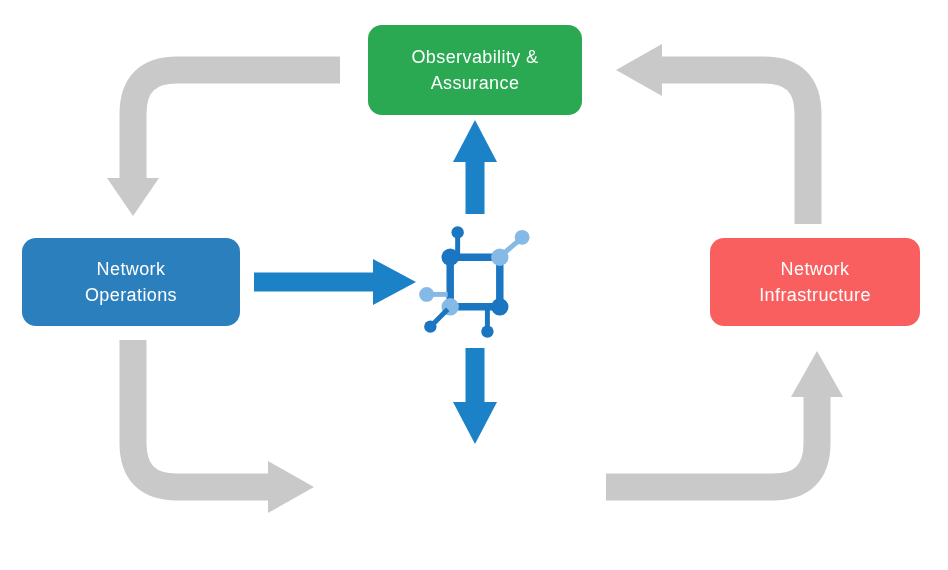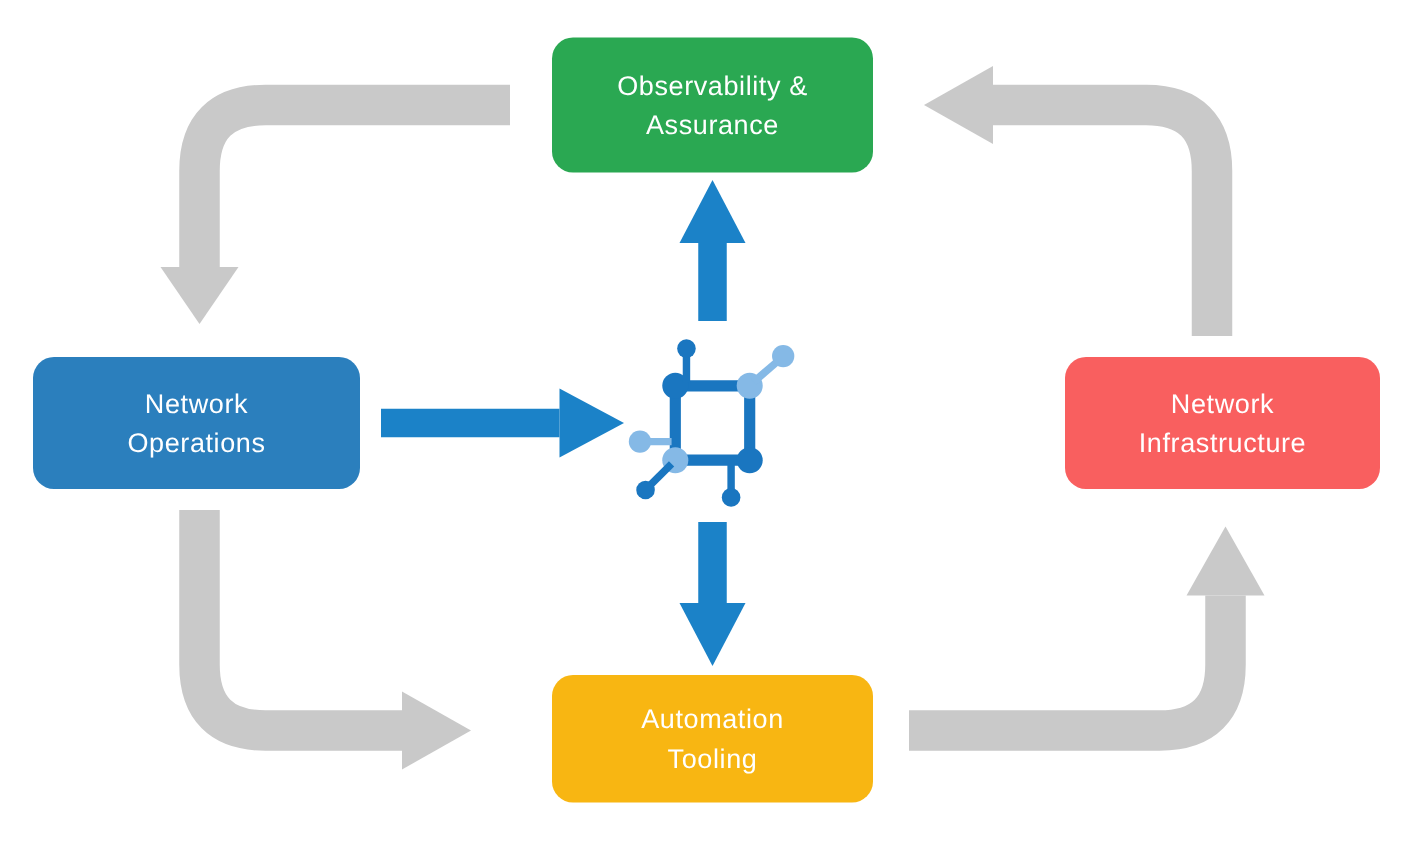--- a/index.html
+++ b/index.html
@@ -109,18 +109,14 @@
   <div class="node node-netops" style="background: rgb(43, 127, 189);">
     <span class="node-label">Network
 Operations</span>
   </div>
 
   <div class="node node-netinfra" style="background: rgb(249, 95, 95);">
     <span class="node-label">Network
 Infrastructure</span>
   </div>
 
-  <div class="node node-autotool" style="background: rgb(248, 182, 18);">
-    <span class="node-label">Automation
-Tooling</span>
-  </div>
 
 </div>
 
 </body></html>

